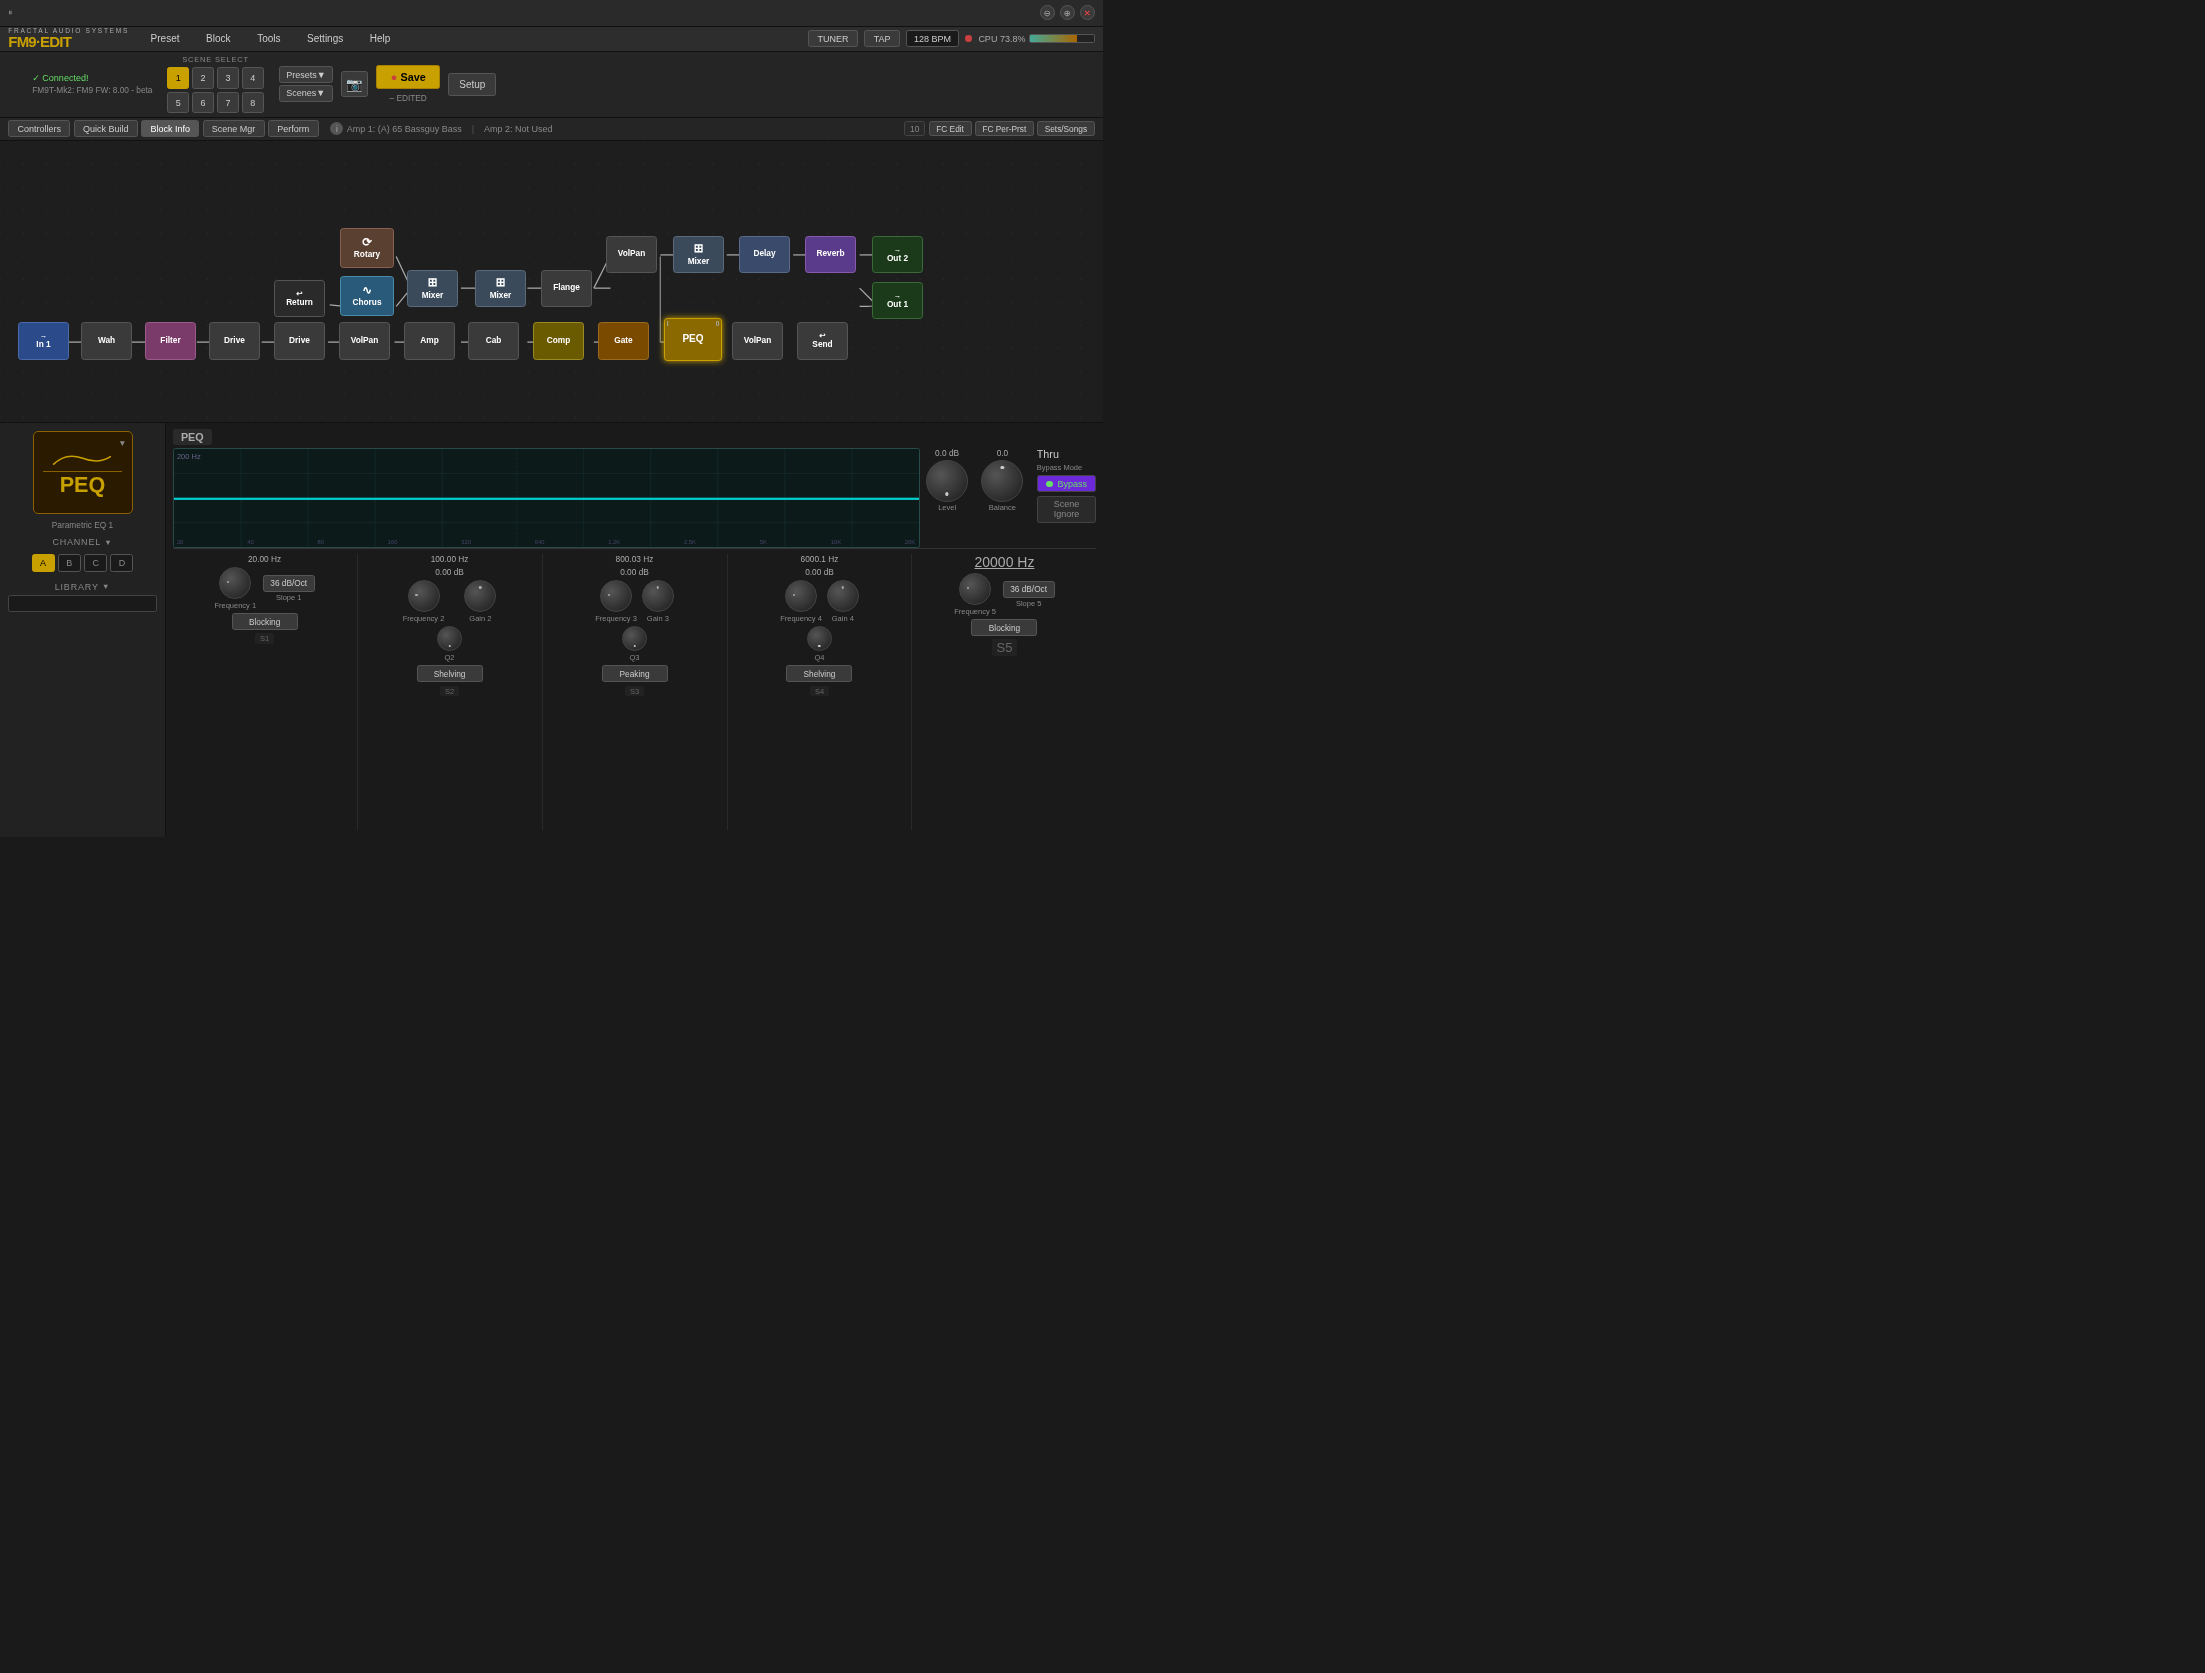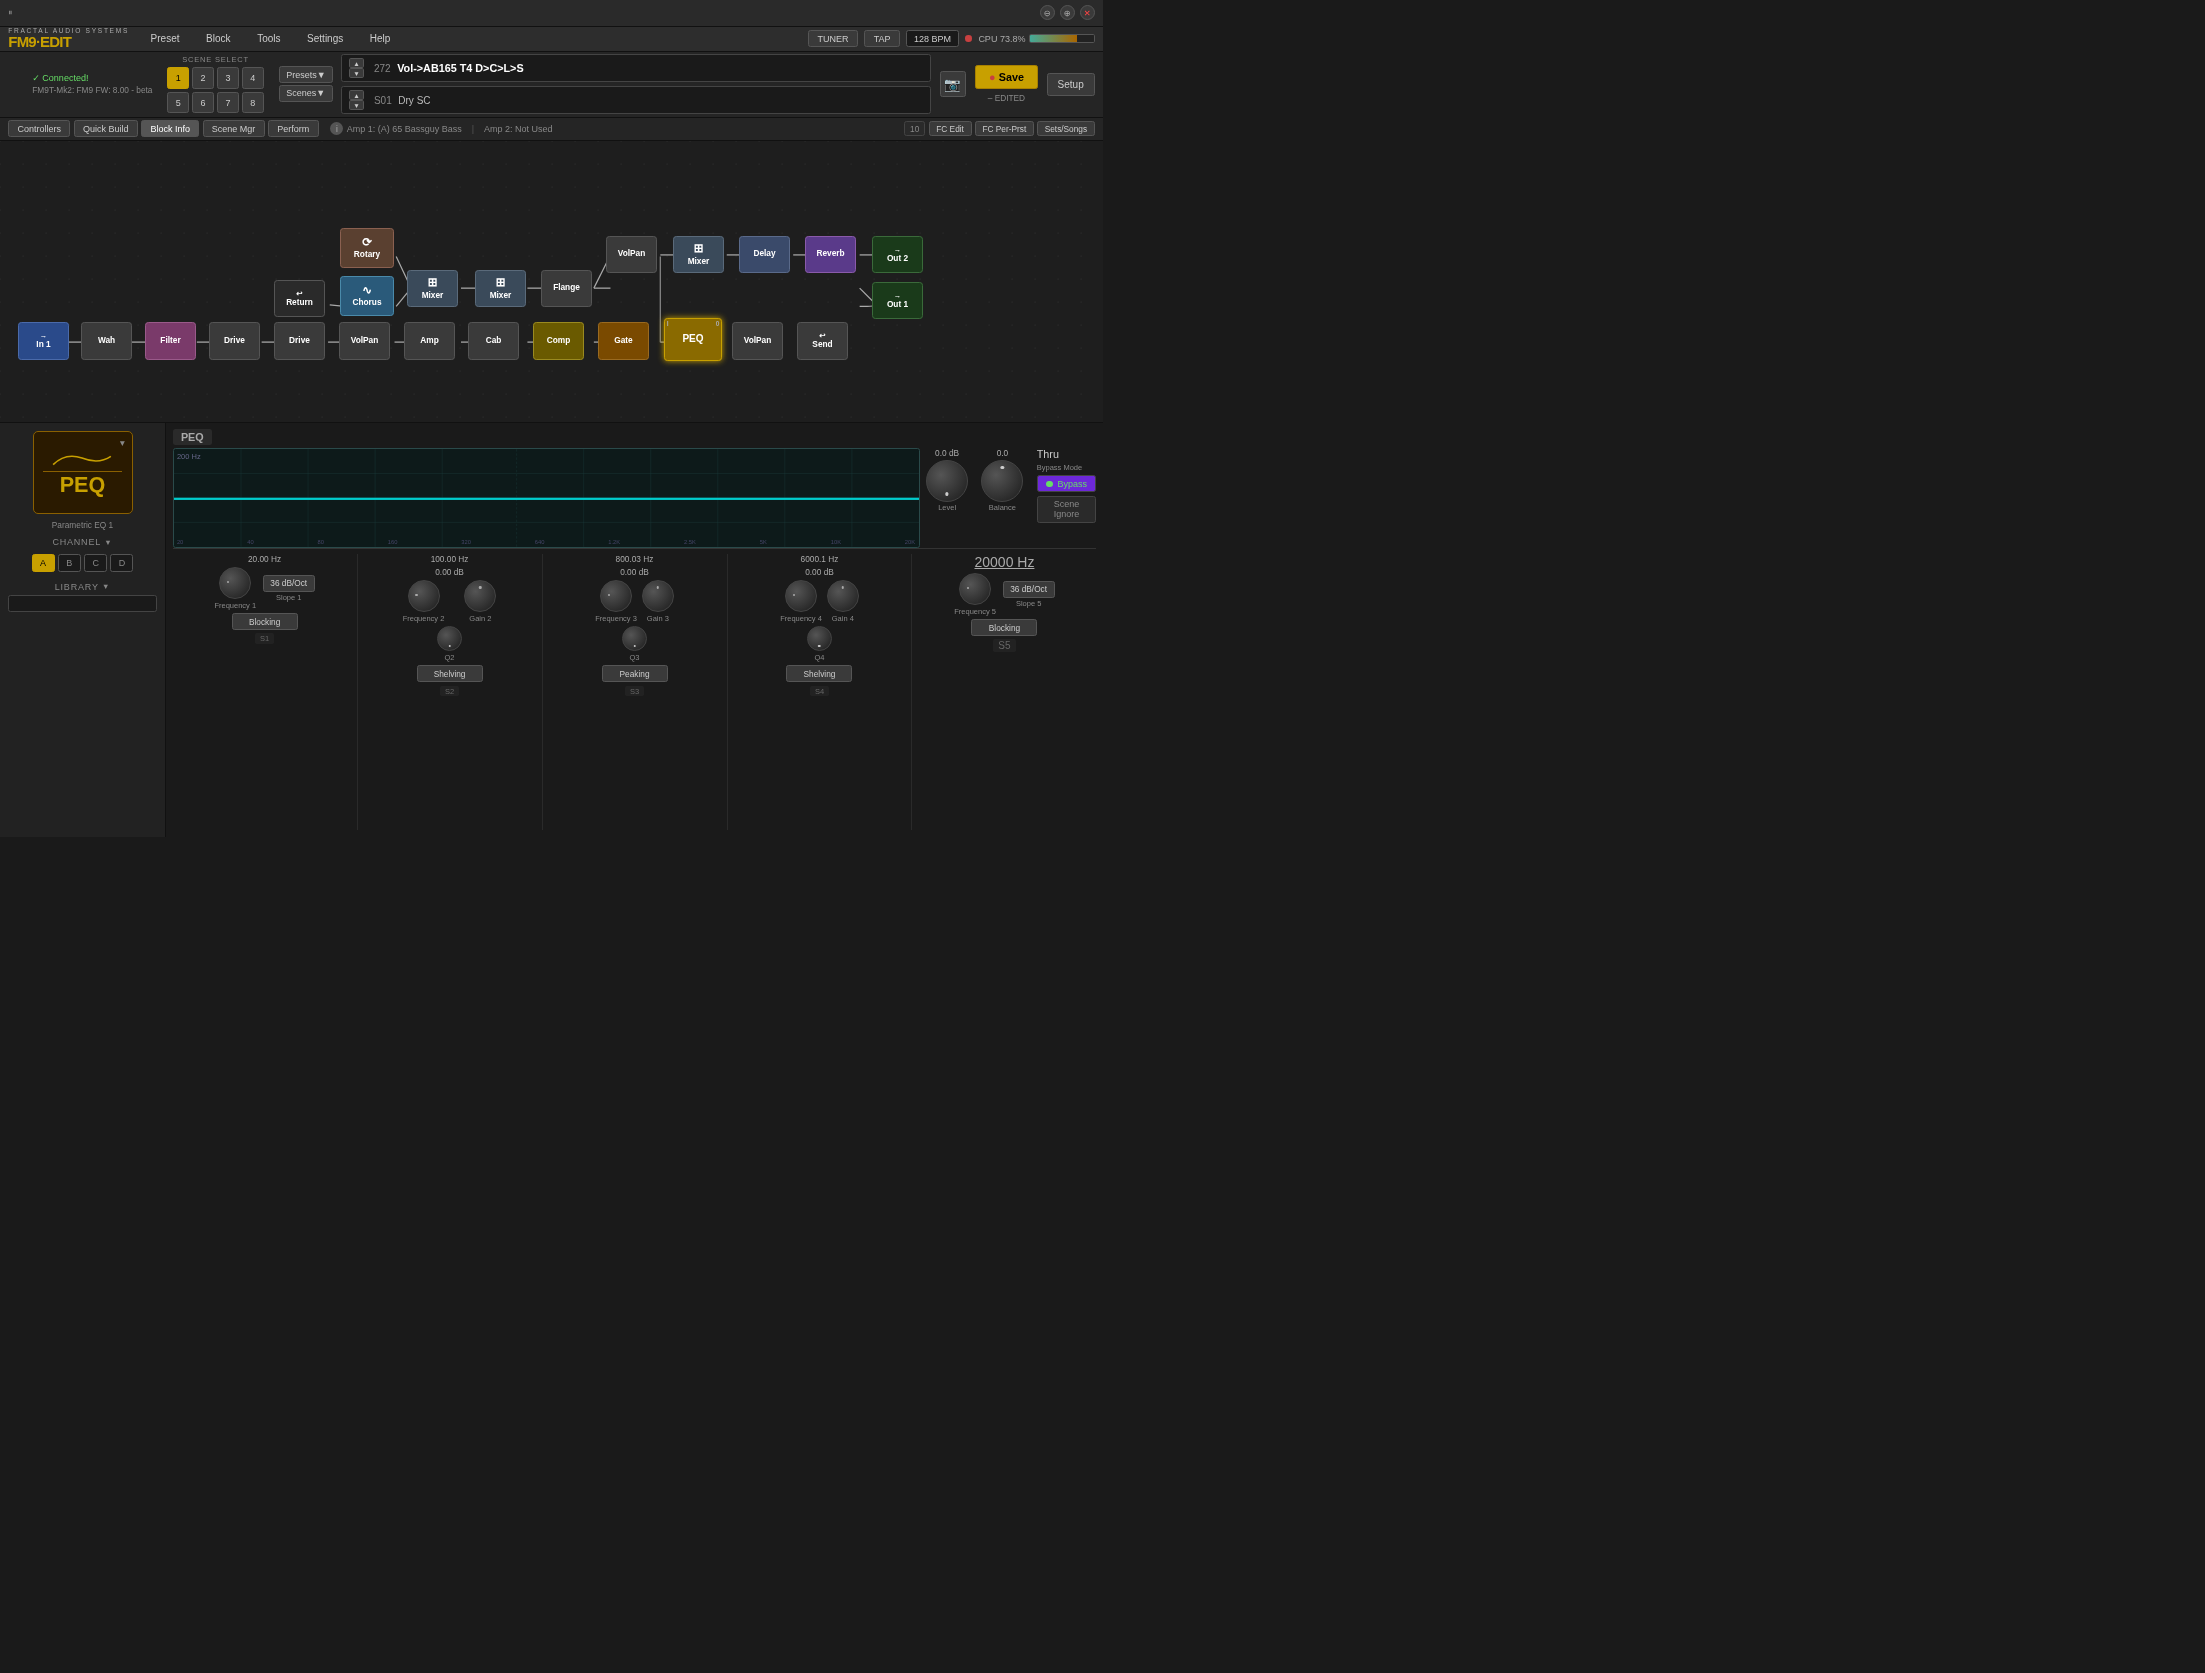--- a/index.html
+++ b/index.html
@@ -496,38 +496,20 @@
 
   <div style="display:flex;flex-direction:column;gap:1.7px;margin-left:6.6px;">
     <div style="display:flex;gap:3.3px;">
       <button style="background:#3a3a3a;border:0.8px solid #555;color:#ccc;padding:2.5px 6.6px;border-radius:2.5px;font-size:9px;cursor:pointer;">Presets▼</button>
     </div>
     <div style="display:flex;gap:3.3px;">
       <button style="background:#3a3a3a;border:0.8px solid #555;color:#ccc;padding:2.5px 6.6px;border-radius:2.5px;font-size:9px;cursor:pointer;">Scenes▼</button>
     </div>
   </div>
 
-  <div class="preset-area">
-    <div class="preset-row">
-      <div style="display:flex;flex-direction:column;align-items:center;margin-right:3.3px;">
-        <button style="background:#3a3a3a;border:0.8px solid #555;color:#ccc;width:15px;height:10px;font-size:6.6px;display:flex;align-items:center;justify-content:center;cursor:pointer;border-radius:1.7px;">▲</button>
-        <button style="background:#3a3a3a;border:0.8px solid #555;color:#ccc;width:15px;height:10px;font-size:6.6px;display:flex;align-items:center;justify-content:center;cursor:pointer;border-radius:1.7px;">▼</button>
-      </div>
-      <span class="preset-num">272</span>
-      <span class="preset-name">Vol-&gt;AB165 T4 D&gt;C&gt;L&gt;S</span>
-    </div>
-    <div class="preset-row">
-      <div style="display:flex;flex-direction:column;align-items:center;margin-right:3.3px;">
-        <button style="background:#3a3a3a;border:0.8px solid #555;color:#ccc;width:15px;height:10px;font-size:6.6px;display:flex;align-items:center;justify-content:center;cursor:pointer;border-radius:1.7px;">▲</button>
-        <button style="background:#3a3a3a;border:0.8px solid #555;color:#ccc;width:15px;height:10px;font-size:6.6px;display:flex;align-items:center;justify-content:center;cursor:pointer;border-radius:1.7px;">▼</button>
-      </div>
-      <span class="preset-num">S01</span>
-      <span class="scene-name">Dry SC</span>
-    </div>
-  </div>
 
   <div class="camera-btn">📷</div>
 
   <div style="display:flex;flex-direction:column;align-items:center;gap:3.3px;">
     <button class="save-btn">
       <span style="color:#c84040;margin-right:3.3px;">●</span><span>Save</span>
     </button>
     <span class="edited-label">– EDITED</span>
   </div>
 
@@ -925,18 +907,18 @@
               <div style="width:2.5px;height:2.5px;background:#aaa;border-radius:50%;position:absolute;bottom:15px;left:6.6px;"></div>
             </div>
             <div class="knob-label">Frequency 5</div>
           </div>
           <div style="display:flex;flex-direction:column;align-items:center;gap:1.7px;">
             <button class="band-dropdown-btn">36 dB/Oct</button>
             <div class="knob-label">Slope 5</div>
           </div>
         </div>
         <button class="band-type-btn">Blocking</button>
-        <div style="font-size:10px;color:#666;background:#222;padding:0.8px 5px;border-radius:1.7px;">S5</div>
+        <div style="font-size:13px;color:#666;background:#222;padding:0.8px 5px;border-radius:1.7px;">S5</div>
       </div>
     </div>
   </div>
 </div>
 
 
 </body></html>

